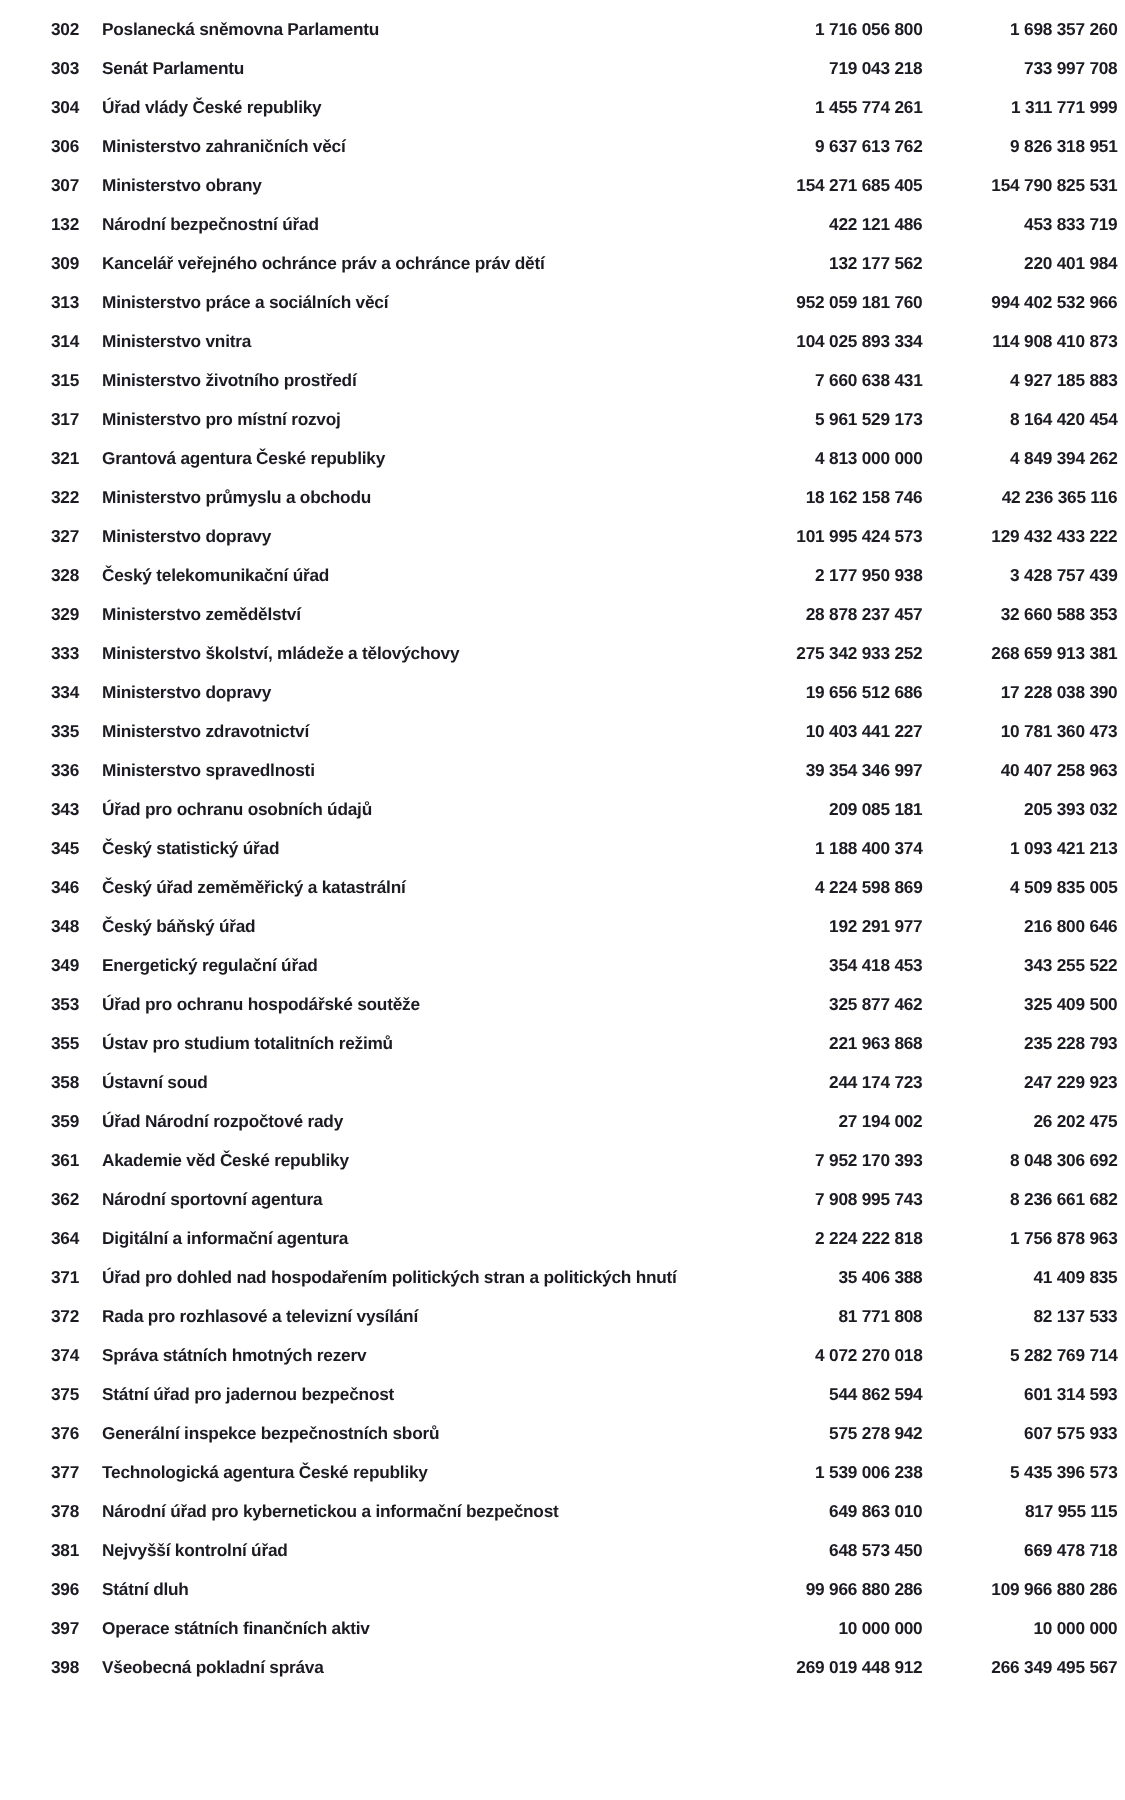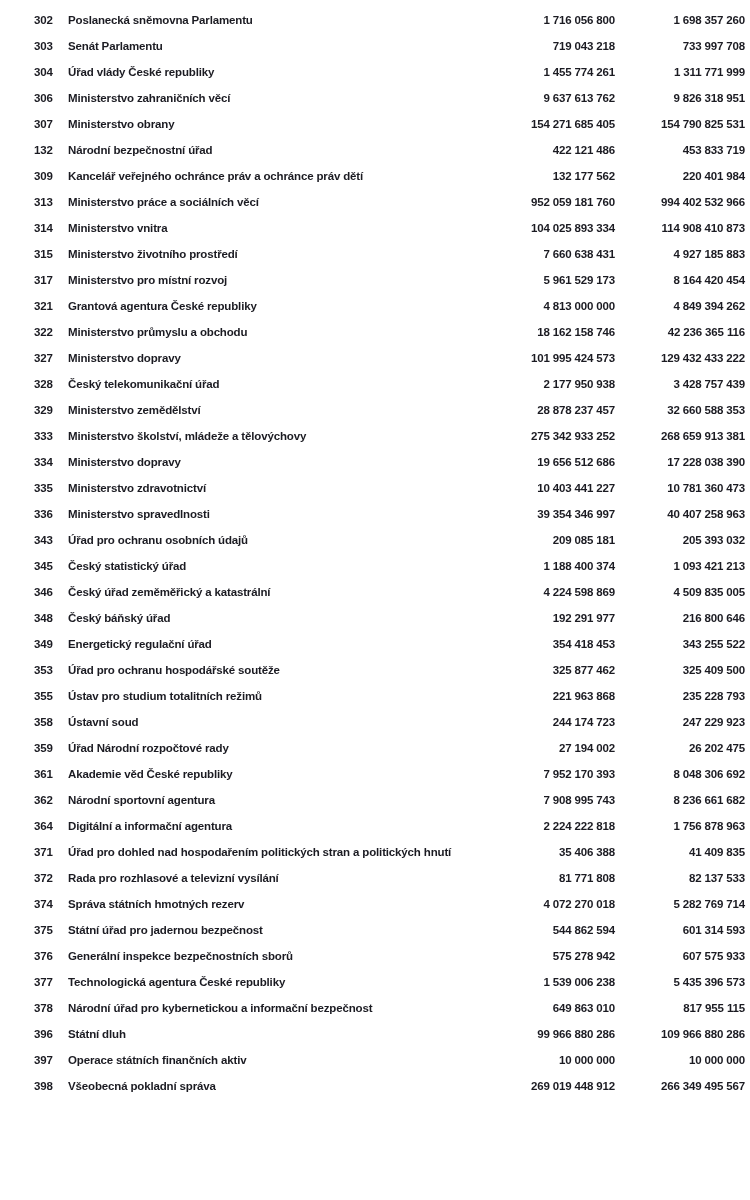--- a/index.html
+++ b/index.html
@@ -325,20 +325,26 @@
     <span class="a2">5 435 396 573</span>
   </div>
 
   <div class="row">
     <span class="num">378</span>
     <span class="name">Národní úřad pro kybernetickou a informační bezpečnost</span>
     <span class="a1">649 863 010</span>
     <span class="a2">817 955 115</span>
   </div>
 
+  <div class="row">
+    <span class="num">381</span>
+    <span class="name">Nejvyšší kontrolní úřad</span>
+    <span class="a1">648 573 450</span>
+    <span class="a2">669 478 718</span>
+  </div>
 
   <div class="row">
     <span class="num">396</span>
     <span class="name">Státní dluh</span>
     <span class="a1">99 966 880 286</span>
     <span class="a2">109 966 880 286</span>
   </div>
 
   <div class="row">
     <span class="num">397</span>

